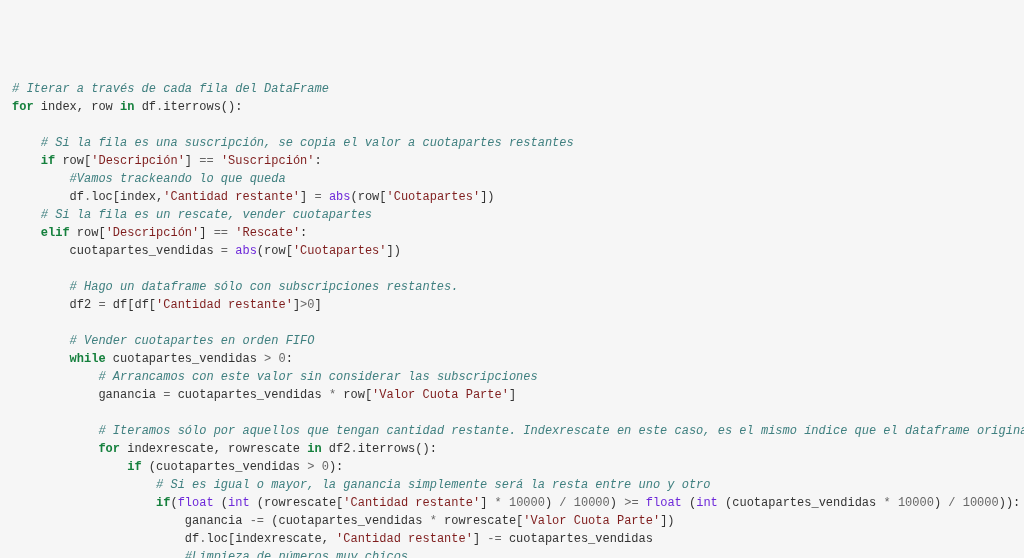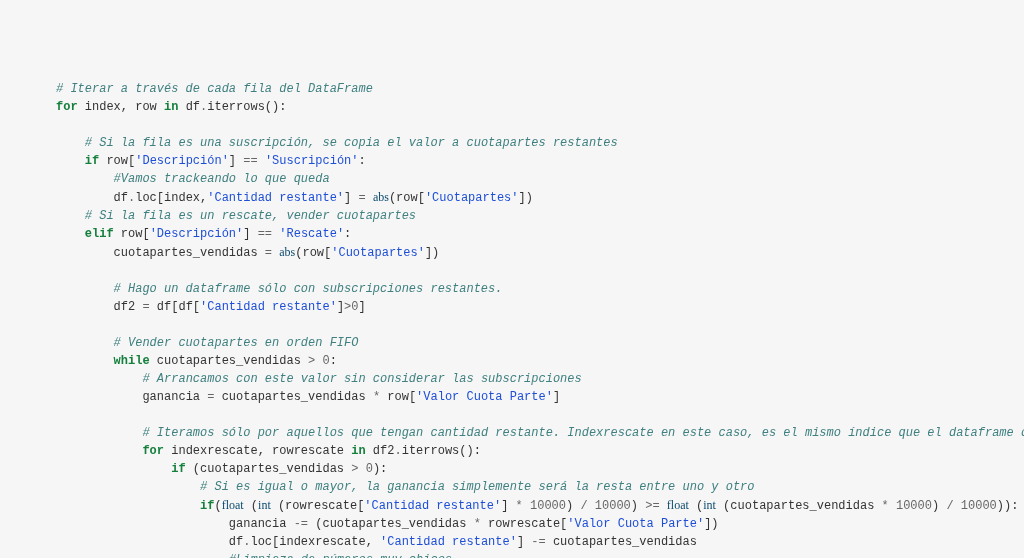--- a/index.html
+++ b/index.html
@@ -9,24 +9,24 @@
     font-size: 12px;
     line-height: 1.5;
     padding: 8px 12px;
     white-space: pre;
     color: #333;
     overflow-x: auto;
   }
   .cm { color: #408080; font-style: italic; }
   .kw { color: #15803d; font-weight: bold; }
   .op { color: #666666; }
-  .st { color: #1d4ed8; }
-  .nb { color: #0c4a6e; font-family: Liberation Serif, serif; }
+  .st { color: #7f1d1d; }
+  .nb { color: #6d28d9; }
   .nm { color: #666666; }
-  .line { display: block; margin-left: 44px; }
+  .line { display: block; }
 </style>
 </head>
 <body>
 
 
 
 <div><span class="line"><span class="cm"># Iterar a través de cada fila del DataFrame</span></span><span class="line"><span class="kw">for</span><span> index, row </span><span class="kw">in</span><span> df</span><span class="op">.</span><span>iterrows():</span></span><span class="line"> </span><span class="line">    <span class="cm"># Si la fila es una suscripción, se copia el valor a cuotapartes restantes</span></span><span class="line">    <span class="kw">if</span><span> row[</span><span class="st">'Descripción'</span><span>] </span><span class="op">==</span><span> </span><span class="st">'Suscripción'</span><span>:</span></span><span class="line">        <span class="cm">#Vamos trackeando lo que queda</span></span><span class="line">        <span>df</span><span class="op">.</span><span>loc[index,</span><span class="st">'Cantidad restante'</span><span>] </span><span class="op">=</span><span> </span><span class="nb">abs</span><span>(row[</span><span class="st">'Cuotapartes'</span><span>])</span></span><span class="line">    <span class="cm"># Si la fila es un rescate, vender cuotapartes</span></span><span class="line">    <span class="kw">elif</span><span> row[</span><span class="st">'Descripción'</span><span>] </span><span class="op">==</span><span> </span><span class="st">'Rescate'</span><span>:</span></span><span class="line">        <span>cuotapartes_vendidas </span><span class="op">=</span><span> </span><span class="nb">abs</span><span>(row[</span><span class="st">'Cuotapartes'</span><span>])</span></span><span class="line"> </span><span class="line">        <span class="cm"># Hago un dataframe sólo con subscripciones restantes.</span></span><span class="line">        <span>df2 </span><span class="op">=</span><span> df[df[</span><span class="st">'Cantidad restante'</span><span>]</span><span class="op">&gt;</span><span class="nm">0</span><span>]</span></span><span class="line"> </span><span class="line">        <span class="cm"># Vender cuotapartes en orden FIFO</span></span><span class="line">        <span class="kw">while</span><span> cuotapartes_vendidas </span><span class="op">&gt;</span><span> </span><span class="nm">0</span><span>:</span></span><span class="line">            <span class="cm"># Arrancamos con este valor sin considerar las subscripciones</span></span><span class="line">            <span>ganancia </span><span class="op">=</span><span> cuotapartes_vendidas </span><span class="op">*</span><span> row[</span><span class="st">'Valor Cuota Parte'</span><span>]</span></span><span class="line"> </span><span class="line">            <span class="cm"># Iteramos sólo por aquellos que tengan cantidad restante. Indexrescate en este caso, es el mismo índice que el dataframe original.</span></span><span class="line">            <span class="kw">for</span><span> indexrescate, rowrescate </span><span class="kw">in</span><span> df2</span><span class="op">.</span><span>iterrows():</span></span><span class="line">                <span class="kw">if</span><span> (cuotapartes_vendidas </span><span class="op">&gt;</span><span> </span><span class="nm">0</span><span>):</span></span><span class="line">                    <span class="cm"># Si es igual o mayor, la ganancia simplemente será la resta entre uno y otro</span></span><span class="line">                    <span class="kw">if</span><span>(</span><span class="nb">float</span><span> (</span><span class="nb">int</span><span> (rowrescate[</span><span class="st">'Cantidad restante'</span><span>] </span><span class="op">*</span><span> </span><span class="nm">10000</span><span>) </span><span class="op">/</span><span> </span><span class="nm">10000</span><span>) </span><span class="op">&gt;=</span><span> </span><span class="nb">float</span><span> (</span><span class="nb">int</span><span> (cuotapartes_vendidas </span><span class="op">*</span><span> </span><span class="nm">10000</span><span>) </span><span class="op">/</span><span> </span><span class="nm">10000</span><span>)):</span></span><span class="line">                        <span>ganancia </span><span class="op">-=</span><span> (cuotapartes_vendidas </span><span class="op">*</span><span> rowrescate[</span><span class="st">'Valor Cuota Parte'</span><span>])</span></span><span class="line">                        <span>df</span><span class="op">.</span><span>loc[indexrescate, </span><span class="st">'Cantidad restante'</span><span>] </span><span class="op">-=</span><span> cuotapartes_vendidas</span></span><span class="line">                        <span class="cm">#Limpieza de números muy chicos</span></span></div>
 
 
 

